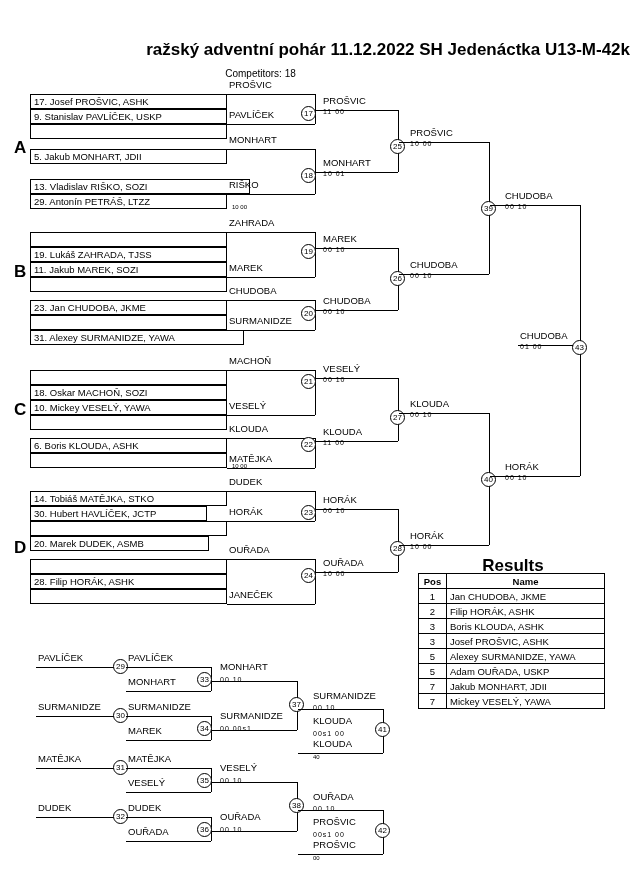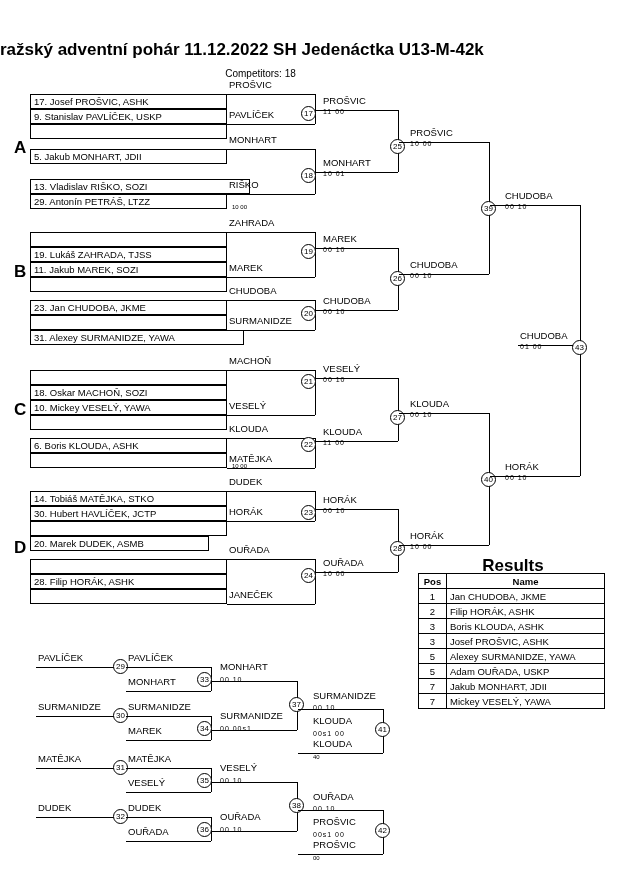--- a/index.html
+++ b/index.html
@@ -1,19 +1,19 @@
 <!DOCTYPE html>
 <html><head>
 <meta charset="utf-8">
 <style>
   html,body{margin:0;padding:0;background:#fff;}
   body{width:630px;height:891px;font-family:"Liberation Sans",sans-serif;color:#000;position:relative;overflow:hidden;}
   .wrap{position:relative;width:630px;height:891px;}
   .abs{position:absolute;}
-  #title{top:40px;left:0;width:630px;text-align:left;font-size:17px;font-weight:bold;letter-spacing:0px;white-space:nowrap;}
+  #title{top:40px;left:0;width:630px;text-align:right;font-size:17px;font-weight:bold;letter-spacing:0px;white-space:nowrap;}
   #comp{top:68px;left:0;width:521px;text-align:center;font-size:10px;}
   .grp{font-size:17px;font-weight:bold;}
   
   .pbox{border:1px solid #000;height:15px;box-sizing:border-box;font-size:9.5px;padding:1px 0 0 3px;background:#fff;overflow:hidden;white-space:nowrap;}
   
   .wname{font-size:9.5px;white-space:nowrap;}
   .score{font-size:7px;white-space:nowrap;letter-spacing:1px;}
   .smallnum{font-size:6px;}
   
   .hl{background:#000;height:1px;}
@@ -59,21 +59,21 @@
 
   <div class="abs pbox" style="left:30px;top:370px;width:197px;"></div>
   <div class="abs pbox" style="left:30px;top:385px;width:197px;">18. Oskar MACHOŇ, SOZI</div>
   <div class="abs pbox" style="left:30px;top:400px;width:197px;">10. Mickey VESELÝ, YAWA</div>
   <div class="abs pbox" style="left:30px;top:415px;width:197px;"></div>
   <div class="abs pbox" style="left:30px;top:438px;width:197px;">6. Boris KLOUDA, ASHK</div>
   <div class="abs pbox" style="left:30px;top:453px;width:197px;"></div>
   <div class="abs smallnum" style="left:232px;top:463px;">10  00</div>
 
   <div class="abs pbox" style="left:30px;top:491px;width:197px;">14. Tobiáš MATĚJKA, STKO</div>
-  <div class="abs pbox" style="left:30px;top:506px;width:197px;">30. Hubert HAVLÍČEK, JCTP</div>
+  <div class="abs pbox" style="left:30px;top:506px;width:177px;">30. Hubert HAVLÍČEK, JCTP</div>
   <div class="abs pbox" style="left:30px;top:521px;width:197px;"></div>
   <div class="abs pbox" style="left:30px;top:536px;width:179px;">20. Marek DUDEK, ASMB</div>
   <div class="abs pbox" style="left:30px;top:559px;width:197px;"></div>
   <div class="abs pbox" style="left:30px;top:574px;width:197px;">28. Filip HORÁK, ASHK</div>
   <div class="abs pbox" style="left:30px;top:589px;width:197px;"></div>
 
   <div class="abs wname" style="left:229px;top:79px;">PROŠVIC</div>
   <div class="abs hl" style="left:227px;top:94px;width:88px;"></div>
   <div class="abs wname" style="left:229px;top:109px;">PAVLÍČEK</div>
   <div class="abs hl" style="left:227px;top:124px;width:88px;"></div>

